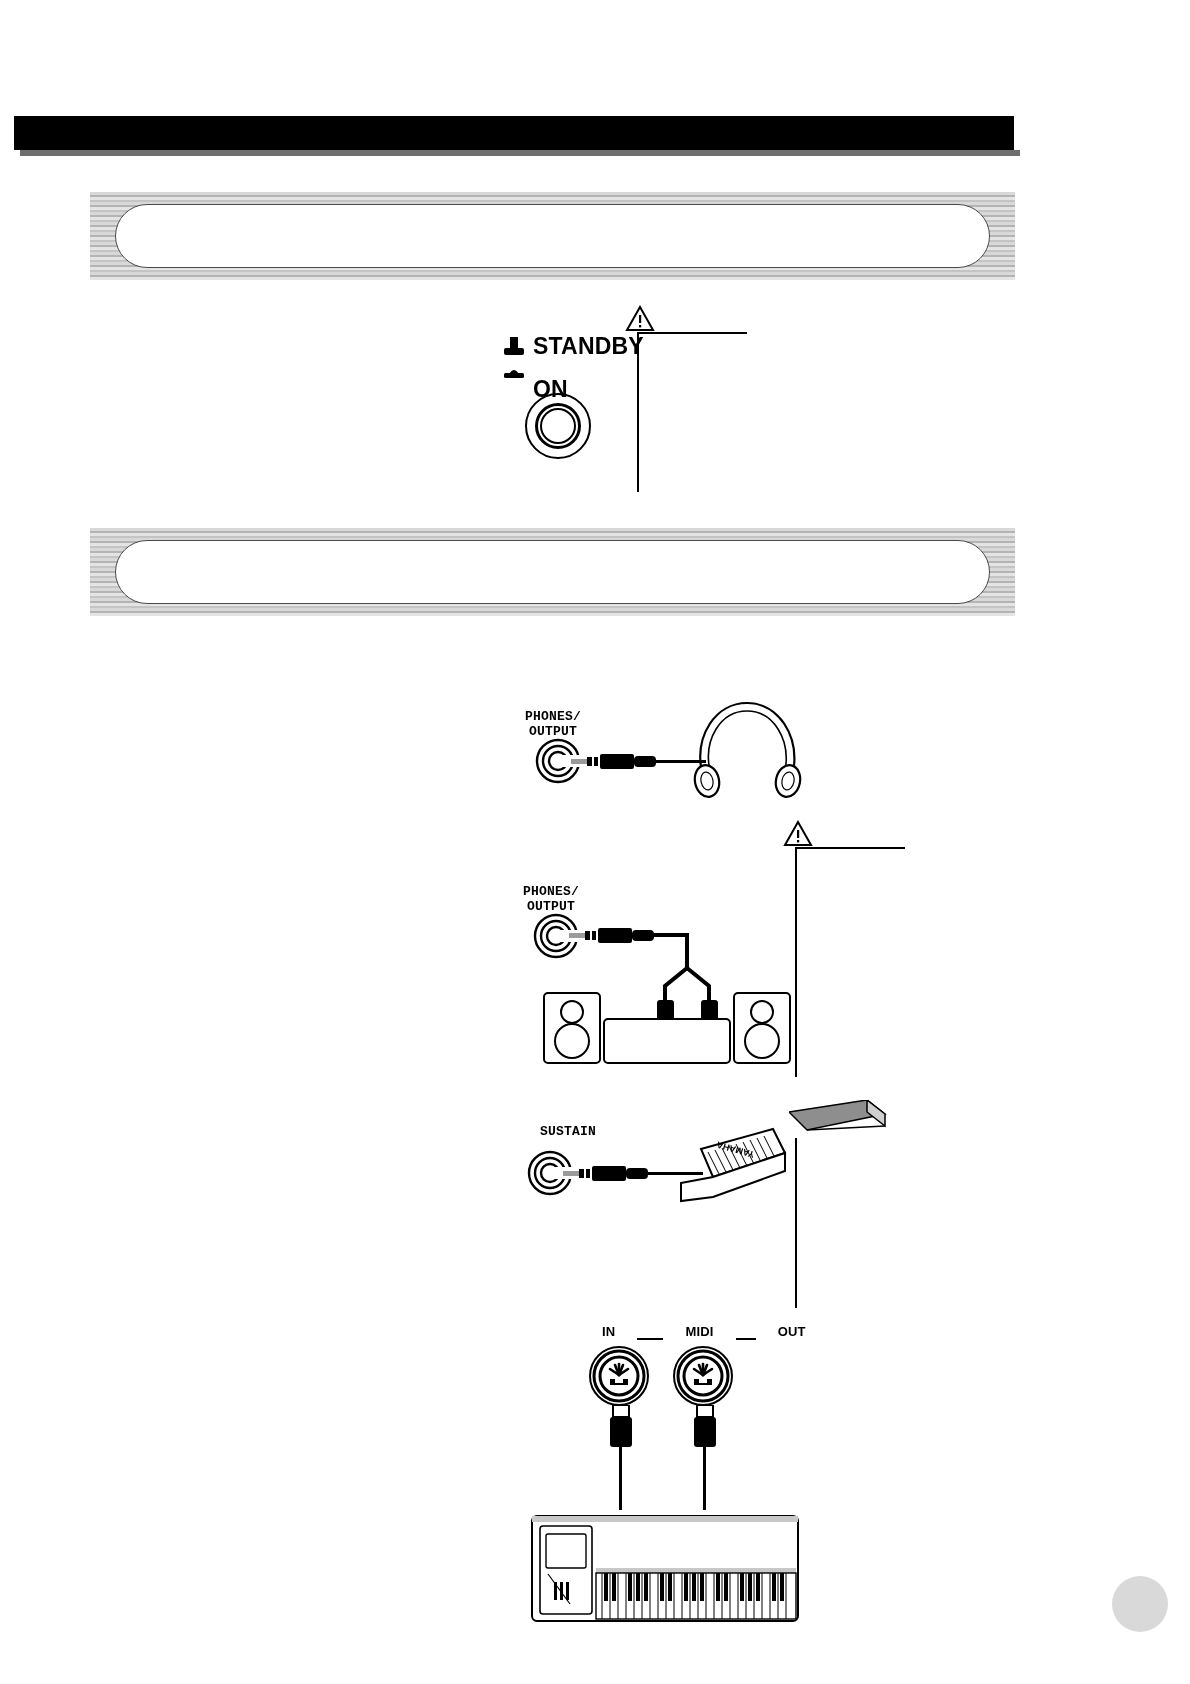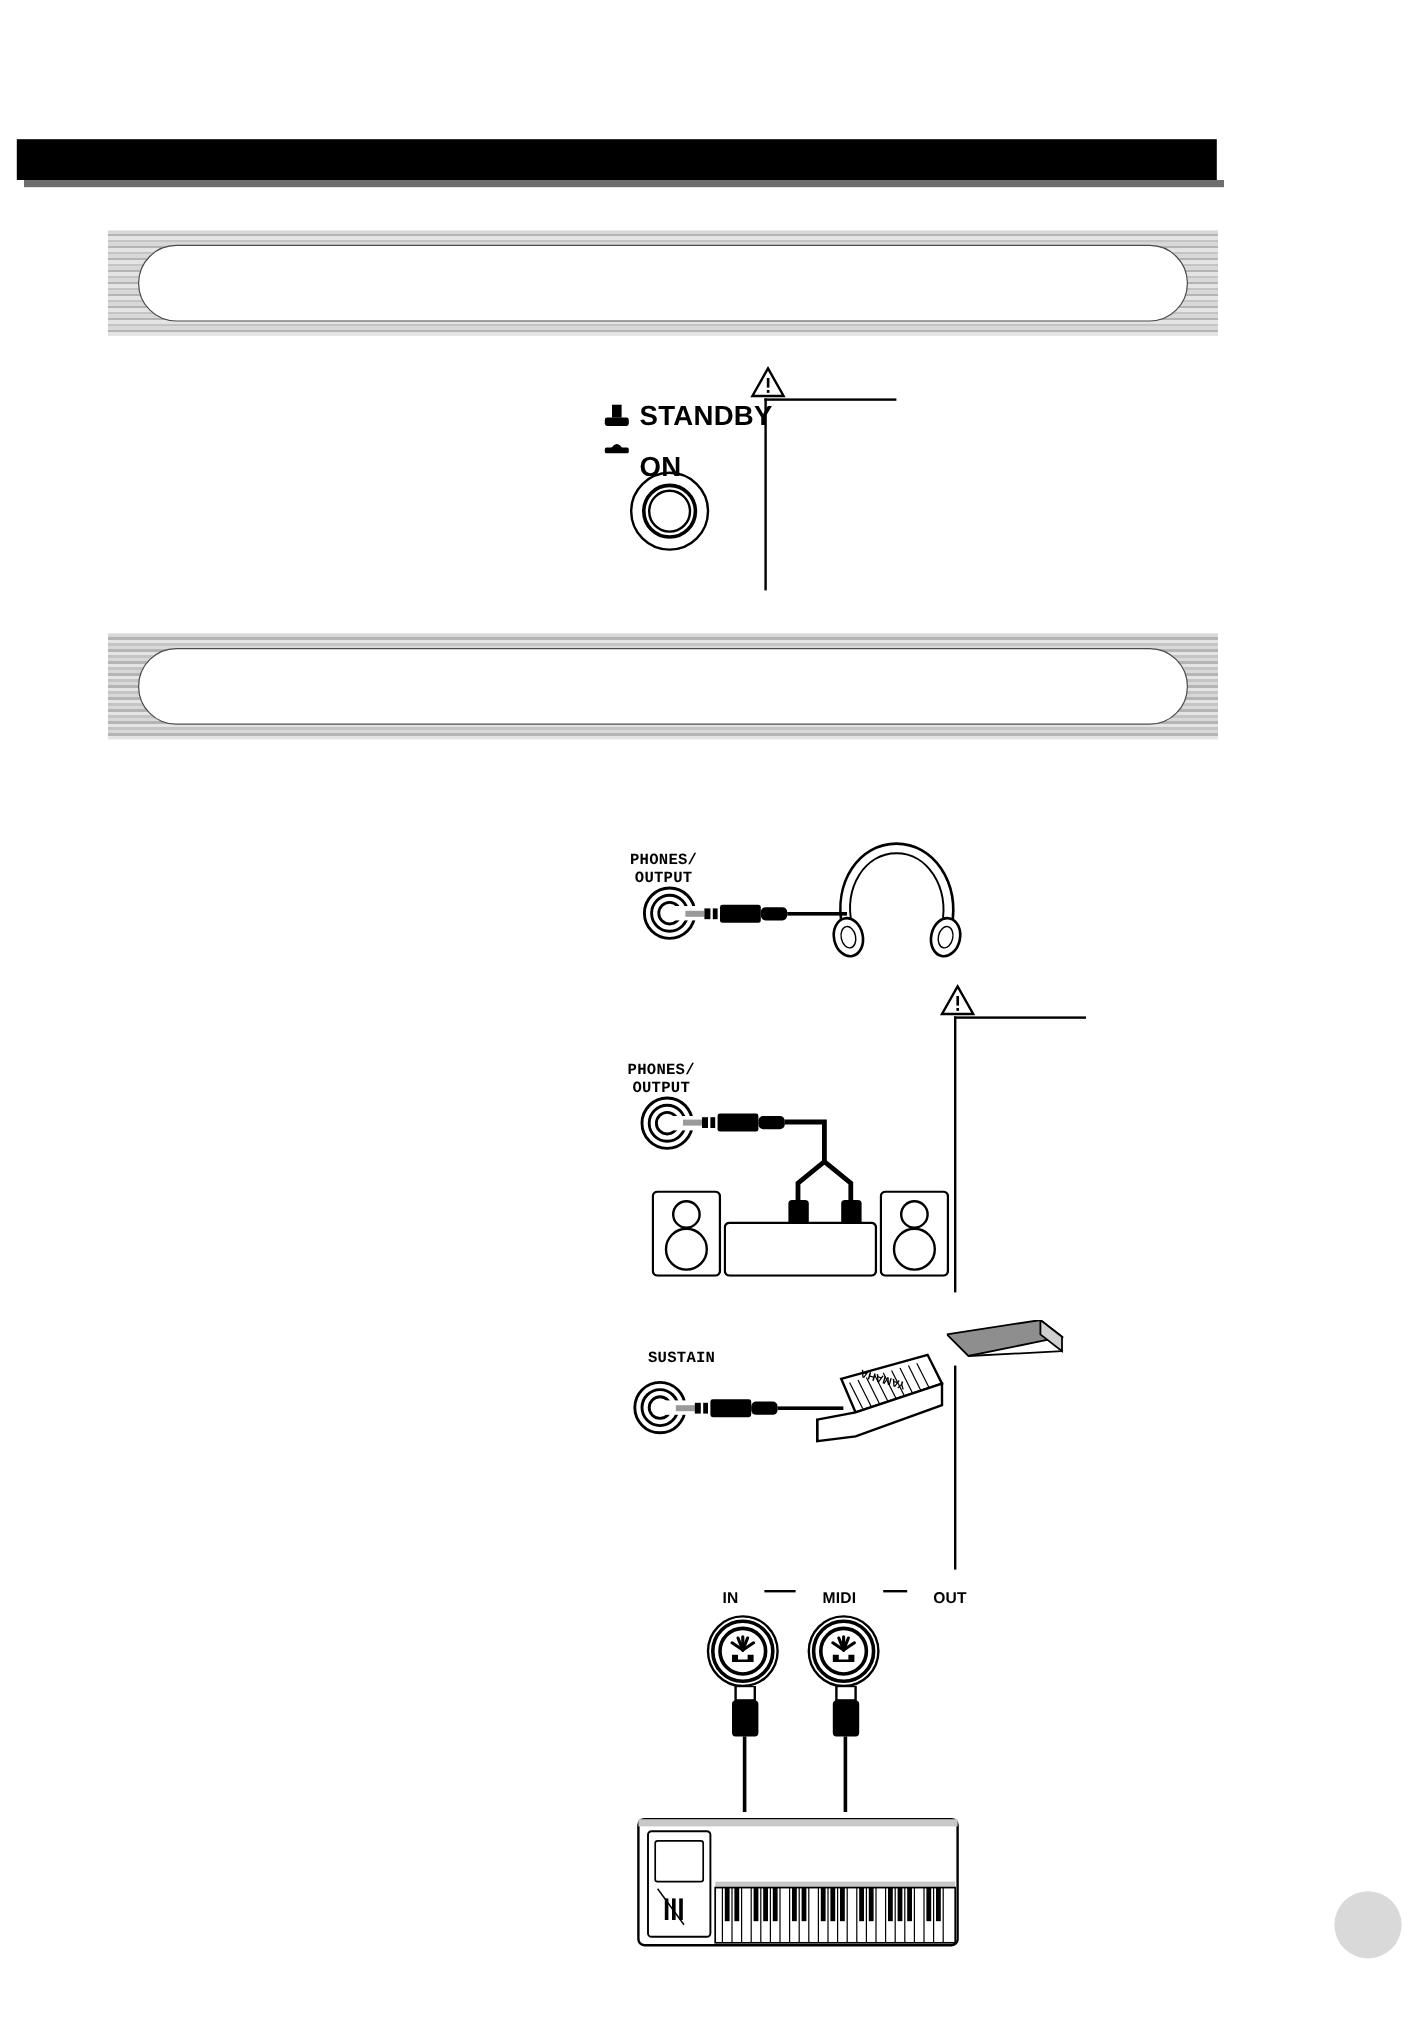--- a/index.html
+++ b/index.html
@@ -225,21 +225,21 @@
   <svg class="abs" style="left:274px;top:-20px;" width="100" height="40" viewBox="0 0 100 40">
     <path d="M0 12 L78 0 L96 14 L18 30 Z" fill="#8e8e8e" stroke="#000" stroke-width="1.5"></path>
     <path d="M78 0 L96 14 L96 26 L78 12 Z" fill="#cfcfcf" stroke="#000" stroke-width="1.5"></path>
     <path d="M18 30 L96 26" fill="none" stroke="#000" stroke-width="1.5"></path>
   </svg>
   <div class="abs vline" style="left:280px;top:18px;height:170px;"></div>
 </div>
 
 <div class="abs" style="left:520px;top:1325px;width:300px;height:310px;">
 
-  <div class="abs" style="left:82px;top:0px;display:flex;align-items:flex-start;gap:22px;">
+  <div class="abs" style="left:82px;top:0px;display:flex;align-items:flex-end;gap:22px;">
     <span class="lbl lbl-midi">IN</span>
     <span style="display:inline-block;width:26px;height:2px;background:#000;"></span>
     <span class="lbl lbl-midi">MIDI</span>
     <span style="display:inline-block;width:20px;height:2px;background:#000;"></span>
     <span class="lbl lbl-midi">OUT</span>
   </div>
 
   <svg class="abs" style="left:68px;top:20px;" width="62" height="62" viewBox="0 0 62 62">
     <circle cx="31" cy="31" r="29" fill="#fff" stroke="#000" stroke-width="2"></circle>
     <circle cx="31" cy="31" r="25" fill="#fff" stroke="#000" stroke-width="3"></circle>

